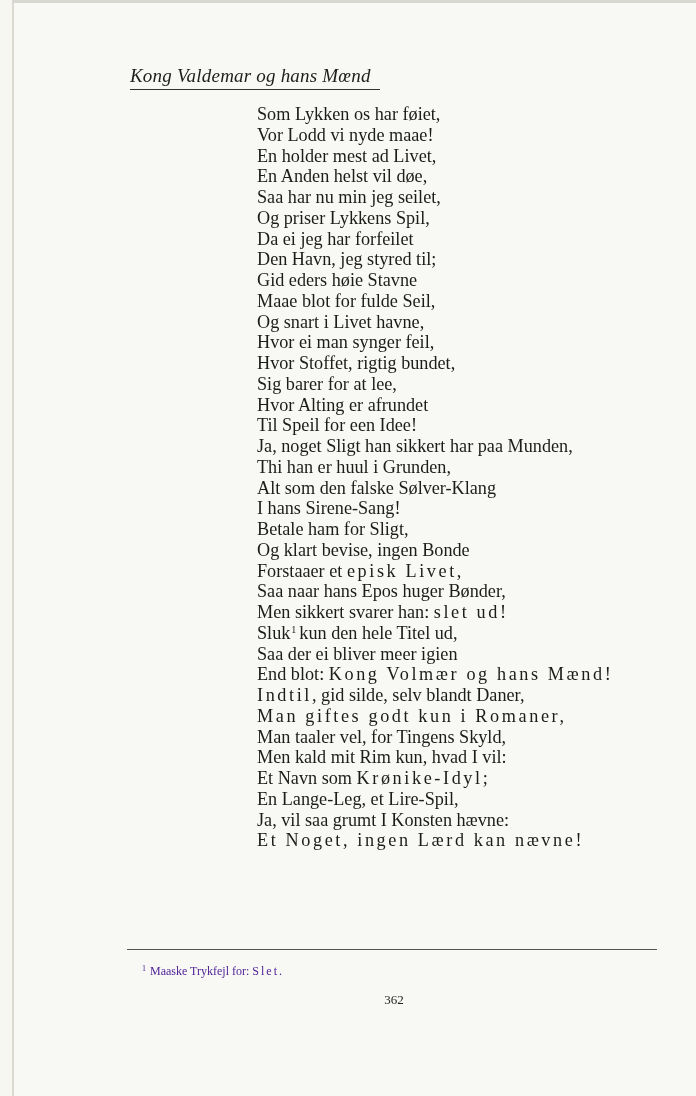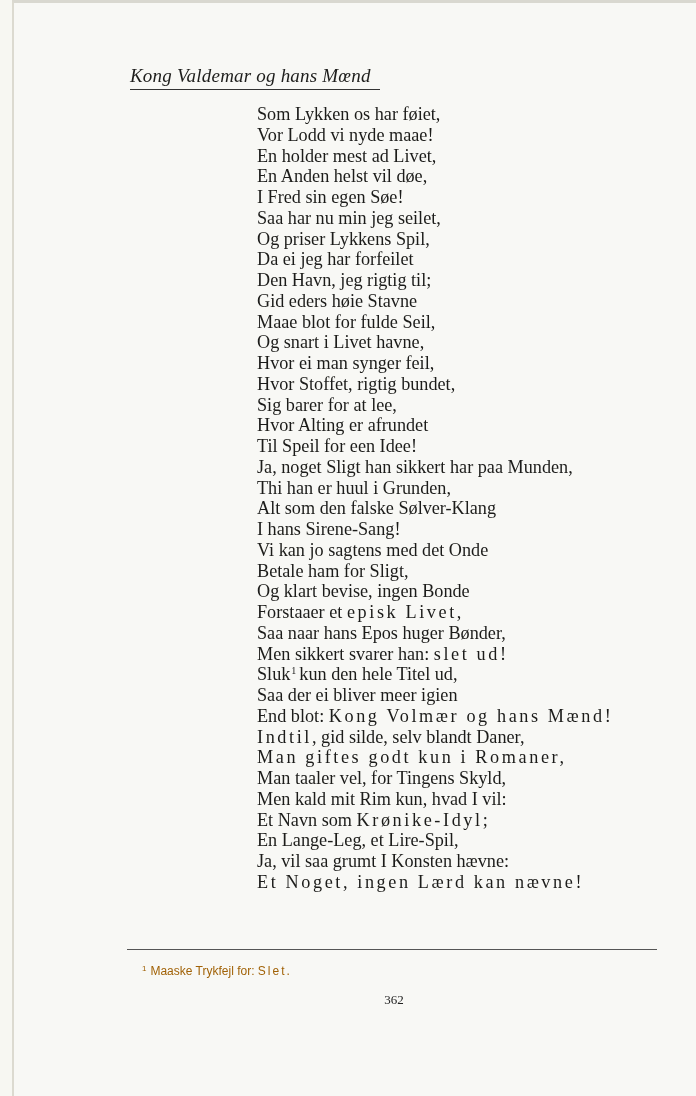--- a/index.html
+++ b/index.html
@@ -68,23 +68,23 @@
       left: 113px;
       top: 946px;
       width: 530px;
       height: 0;
       border-top: 1px solid #555;
     }
     .footnote {
       position: absolute;
       left: 128px;
       top: 961px;
-      font-family: Liberation Sans, sans-serif;
+      font-family: Liberation Serif, serif;
       font-size: 12px;
-      color: #a16207;
+      color: #4c1d95;
       white-space: nowrap;
     }
     .footnote sup {
       font-size: 8px;
       vertical-align: 4px;
       line-height: 0;
       margin-right: 4px;
     }
     .footnote .sp {
       letter-spacing: 2px;
@@ -106,38 +106,36 @@
 <body>
 
 <div class="page">
   <div class="running-head">Kong Valdemar og hans Mœnd</div>
 
   <div class="poem" id="poem">
       <div class="line"><span>Som Lykken os har føiet,</span></div>
       <div class="line"><span>Vor Lodd vi nyde maae!</span></div>
       <div class="line"><span>En holder mest ad Livet,</span></div>
       <div class="line"><span>En Anden helst vil døe,</span></div>
-      <div class="line"><span>I Fred sin egen Søe!</span></div>
       <div class="line"><span>Saa har nu min jeg seilet,</span></div>
       <div class="line"><span>Og priser Lykkens Spil,</span></div>
       <div class="line"><span>Da ei jeg har forfeilet</span></div>
-      <div class="line"><span>Den Havn, jeg rigtig til;</span></div>
+      <div class="line"><span>Den Havn, jeg styred til;</span></div>
       <div class="line"><span>Gid eders høie Stavne</span></div>
       <div class="line"><span>Maae blot for fulde Seil,</span></div>
       <div class="line"><span>Og snart i Livet havne,</span></div>
       <div class="line"><span>Hvor ei man synger feil,</span></div>
       <div class="line"><span>Hvor Stoffet, rigtig bundet,</span></div>
       <div class="line"><span>Sig barer for at lee,</span></div>
       <div class="line"><span>Hvor Alting er afrundet</span></div>
       <div class="line"><span>Til Speil for een Idee!</span></div>
       <div class="line"><span>Ja, noget Sligt han sikkert har paa Munden,</span></div>
       <div class="line"><span>Thi han er huul i Grunden,</span></div>
       <div class="line"><span>Alt som den falske Sølver-Klang</span></div>
       <div class="line"><span>I hans Sirene-Sang!</span></div>
-      <div class="line"><span>Vi kan jo sagtens med det Onde</span></div>
       <div class="line"><span>Betale ham for Sligt,</span></div>
       <div class="line"><span>Og klart bevise, ingen Bonde</span></div>
       <div class="line"><span>Forstaaer et </span><span class="sp">episk Livet</span><span>,</span></div>
       <div class="line"><span>Saa naar hans Epos huger Bønder,</span></div>
       <div class="line"><span>Men sikkert svarer han: </span><span class="sp">slet ud!</span></div>
       <div class="line"><span>Sluk</span><sup class="fn">1</sup><span>kun den hele Titel ud,</span></div>
       <div class="line"><span>Saa der ei bliver meer igien</span></div>
       <div class="line"><span>End blot: </span><span class="sp">Kong Volmær og hans Mænd!</span></div>
       <div class="line"><span class="sp">Indtil</span><span>, gid silde, selv blandt Daner,</span></div>
       <div class="line"><span class="sp">Man giftes godt kun i Romaner,</span></div>

